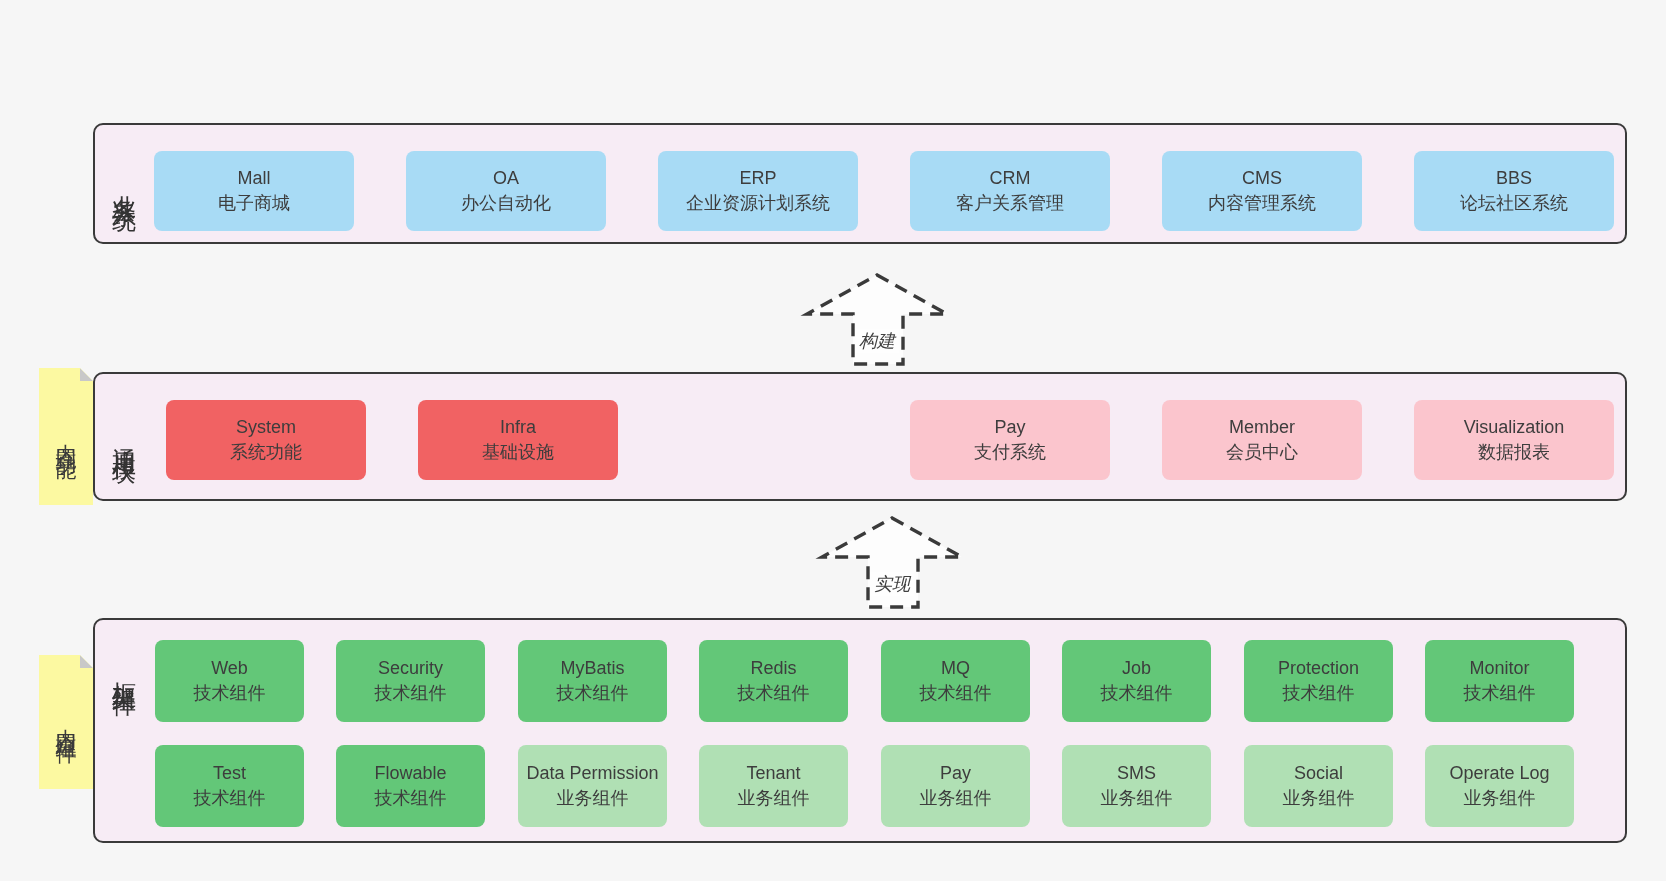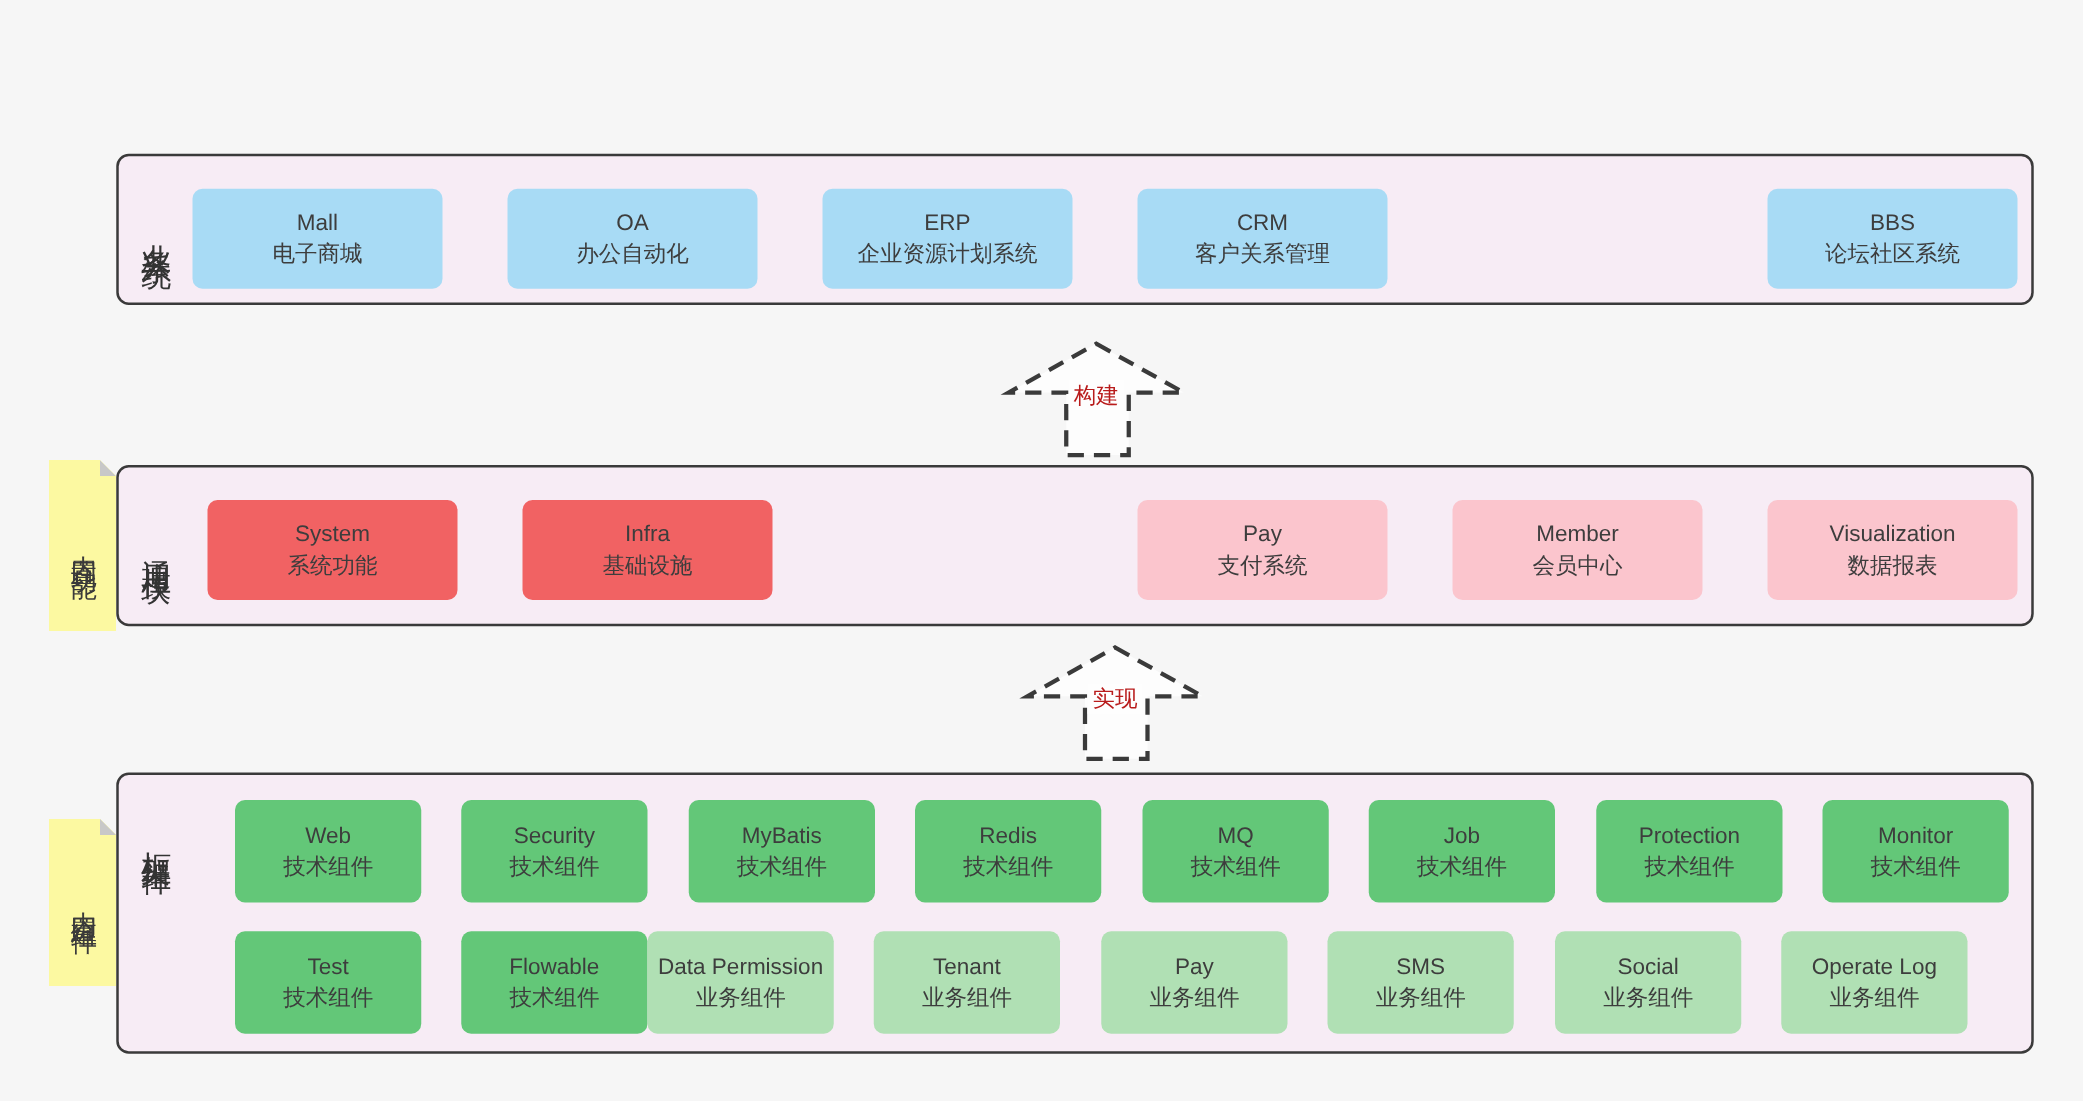--- a/index.html
+++ b/index.html
@@ -39,21 +39,21 @@
     text-align:center;
     font-size:18px;line-height:25px;
     color:var(--box-text,#3d3d3d);
     box-sizing:border-box;padding:0 4px;
   }
   .band1 .box,.band2 .box{top:26px;}
   .band3 .box{width:149px;height:82px;}
   .blue{background:var(--blue,#a8dbf5);}
   .red{background:var(--red,#f16263);margin-left:12px;}
   .pink{background:var(--pink,#fbc5cd);}
-  .green{background:var(--green,#63c778);margin-left:33px;}
+  .green{background:var(--green,#63c778);}
   .lightgreen{background:var(--light-green,#b0e0b4);}
   
   .sticky{
     position:absolute;width:54px;
     background:var(--sticky,#fcf9a1);
     clip-path:polygon(0 0,calc(100% - 13px) 0,100% 13px,100% 100%,0 100%);
     display:flex;align-items:center;justify-content:center;
   }
   .sticky1{left:39px;top:368px;height:137px;}
   .sticky2{left:39px;top:655px;height:134px;}
@@ -65,23 +65,23 @@
   .sticky-text{
     writing-mode:vertical-rl;text-orientation:upright;
     font-size:21px;letter-spacing:5px;color:#3a3a3a;white-space:nowrap;
   }
   
   .arrow{position:absolute;width:150px;height:95px;}
   .arrow1{left:802px;top:272px;}
   .arrow2{left:817px;top:515px;}
   .arrow svg{position:absolute;left:0;top:0;overflow:visible;}
   .arrow-label{
-    position:absolute;left:50%;top:32px;transform:translateX(-50%);
+    position:absolute;left:50%;top:57px;transform:translateX(-50%);
     background:#fefefe;padding:0 4px;
-    font-size:18px;color:#b91c1c;white-space:nowrap;
+    font-size:18px;color:#404040;white-space:nowrap;font-style:italic;
   }
 </style>
 </head>
 <body>
 
 <div class="page">
 
   <section class="band band1">
     <div class="band-label">业务系统</div>
     <div class="box blue" style="left:311px">
@@ -93,20 +93,24 @@
       <span>电子商城</span>
     </div>
     <div class="box blue" style="left:815px">
       <span>CRM</span>
       <span>客户关系管理</span>
     </div>
     <div class="box blue" style="left:563px">
       <span>ERP</span>
       <span>企业资源计划系统</span>
     </div>
+    <div class="box blue" style="left:1067px">
+      <span>CMS</span>
+      <span>内容管理系统</span>
+    </div>
     <div class="box blue" style="left:1319px">
       <span>BBS</span>
       <span>论坛社区系统</span>
     </div>
   </section>
 
   <div class="arrow arrow1">
     <svg width="150" height="95" viewBox="0 0 150 95">
       <polygon points="75,3 145,42 101,42 101,92 51,92 51,42 5,42" fill="#fdfdfd" stroke="#3a3a3a" stroke-width="3.4" stroke-dasharray="13 8" stroke-linejoin="miter"></polygon>
     </svg>

